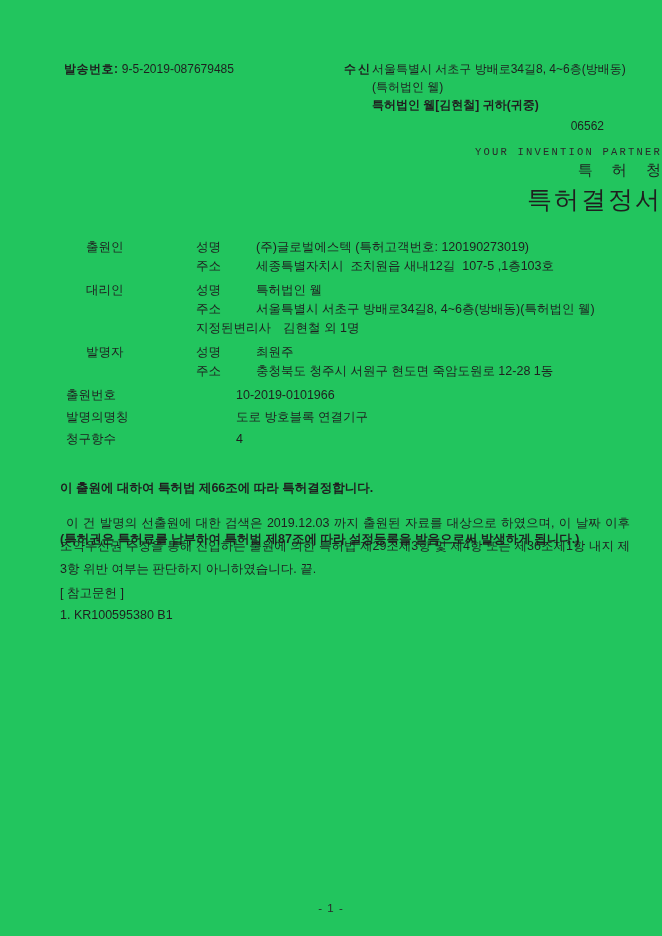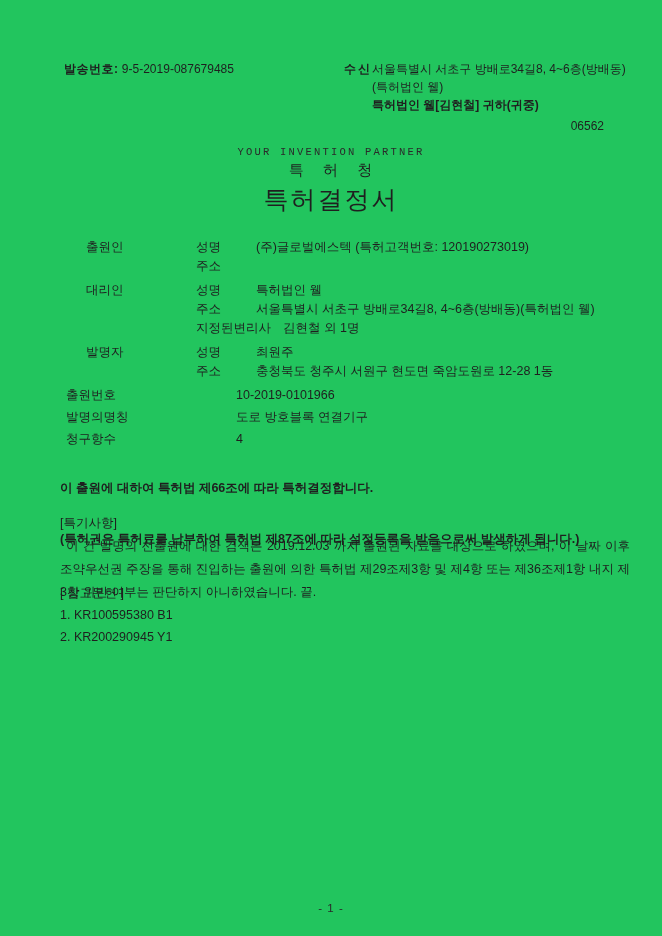--- a/index.html
+++ b/index.html
@@ -22,21 +22,21 @@
   .dispatch .line { white-space:nowrap; }
   .dispatch .lbl { font-weight:bold; letter-spacing:0.5px; }
   .recipient { display:flex; }
   .recv-label { font-weight:bold; letter-spacing:2px; }
   .recv-body { width:258px; }
   .recv-addr { white-space:pre-wrap; }
   .recv-name { font-weight:bold; }
   .zip { text-align:right; padding-right:26px; margin-top:3px; }
 
   
-  .title-block { position:absolute; top:146px; left:0; right:0; text-align:center; }
+  .title-block { position:absolute; top:146px; left:0; right:0; text-align:right; }
   .slogan {
     font-family:"Liberation Mono","DejaVu Sans Mono",monospace;
     font-size:10.5px; letter-spacing:2.2px; color:#2a2a2a;
   }
   .office { font-size:15px; margin-top:3px; white-space:pre; word-spacing:13px; letter-spacing:1px; }
   .doc-title { font-size:25px; margin-top:3px; letter-spacing:2px; }
 
   
   .info { position:absolute; top:238px; left:66px; right:34px; font-size:12.5px; }
   .irow { display:flex; line-height:18px; margin-bottom:1px; white-space:pre-wrap; }
@@ -106,20 +106,21 @@
   <div class="info">
 
     <div class="irow">
       <span class="c1">출원인</span>
       <span class="c2">성명</span>
       <span class="val">(주)글로벌에스텍 (특허고객번호: 120190273019)</span>
     </div>
     <div class="irow">
       <span class="c1"></span>
       <span class="c2">주소</span>
+      <span class="val">세종특별자치시  조치원읍 새내12길  107-5 ,1층103호</span>
     </div>
 
     <div class="irow gap-md">
       <span class="c1">대리인</span>
       <span class="c2">성명</span>
       <span class="val">특허법인 웰</span>
     </div>
     <div class="irow">
       <span class="c1"></span>
       <span class="c2">주소</span>
@@ -155,25 +156,23 @@
       <span class="val">4</span>
     </div>
   </div>
 
   <div class="decision">
     <div>이 출원에 대하여 특허법 제66조에 따라 특허결정합니다.</div>
     <div>(특허권은 특허료를 납부하여 특허법 제87조에 따라 설정등록을 받음으로써 발생하게 됩니다.)</div>
   </div>
 
   <div class="special">
-    <div>[특기사항]</div>
     <div class="special-body">이 건 발명의 선출원에 대한 검색은 2019.12.03 까지 출원된 자료를 대상으로 하였으며, 이 날짜 이후 조약우선권 주장을 통해 진입하는 출원에 의한 특허법 제29조제3항 및 제4항 또는 제36조제1항 내지 제3항 위반 여부는 판단하지 아니하였습니다. 끝.</div>
   </div>
 
   <div class="refs">
     <div>[ 참고문헌 ]</div>
     <div>1. KR100595380 B1</div>
-    <div>2. KR200290945 Y1</div>
   </div>
 
   <div class="footer">- 1 -</div>
 
 </div>
 
 </body></html>

